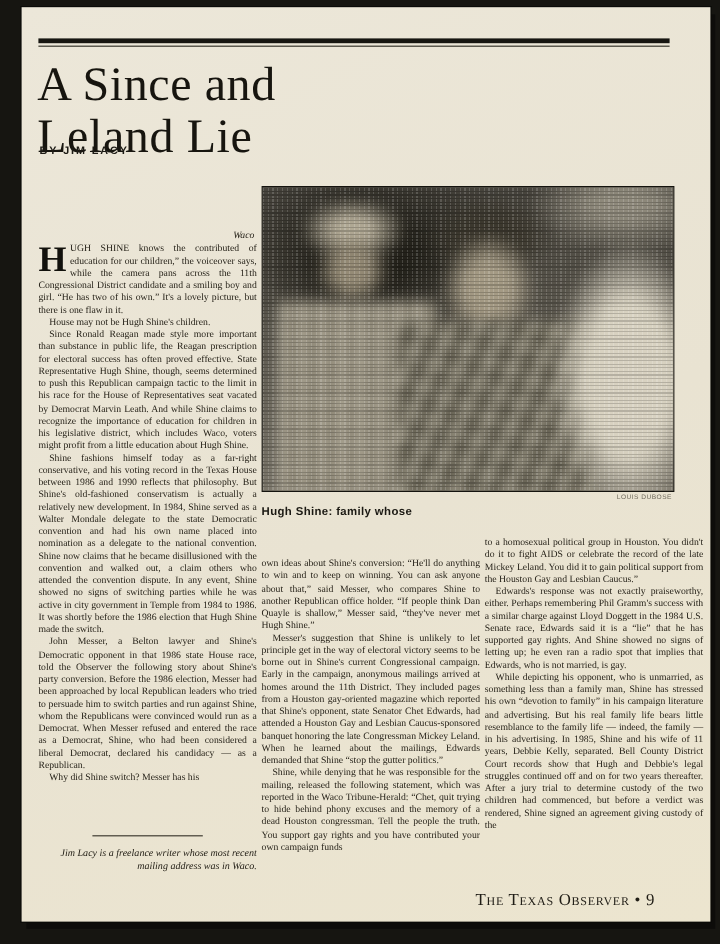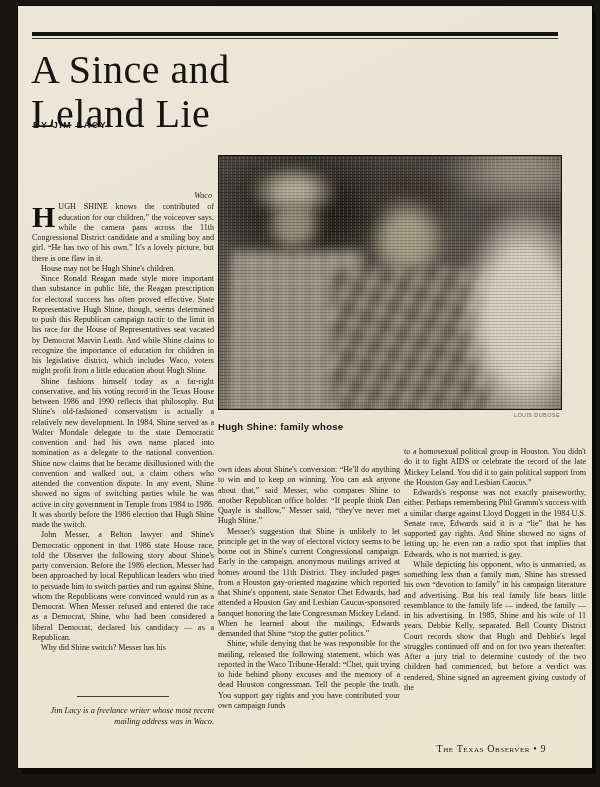--- a/index.html
+++ b/index.html
@@ -104,21 +104,21 @@
   .bio{position:absolute;left:14px;top:690px;width:182px;}
   .bio-rule{width:92px;height:1px;background:#413e33;margin:0 auto 8px auto;}
   .bio-text{
     margin:0;font-style:italic;font-size:8.4px;line-height:11px;color:#262219;
     text-align:right;
   }
 
   .footer{
     position:absolute;right:46px;top:737px;
     font-variant:small-caps;
-    font-size:10px;letter-spacing:.6px;color:#201d16;
+    font-size:14px;letter-spacing:.6px;color:#201d16;
   }
 </style>
 </head>
 <body>
 
 <div class="scan-page">
 
   <div class="top-rule">
     <div class="thick"></div>
     <div class="thin"></div>

